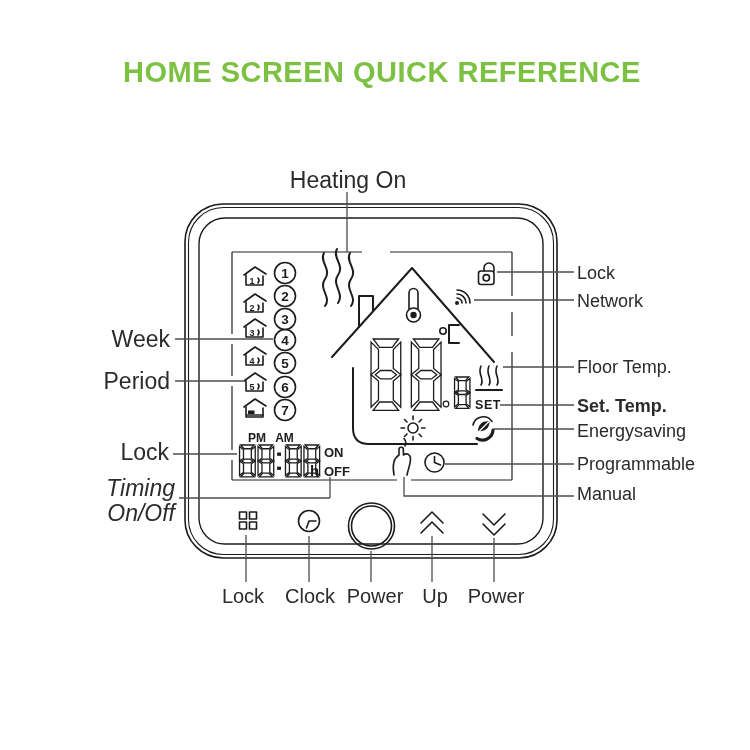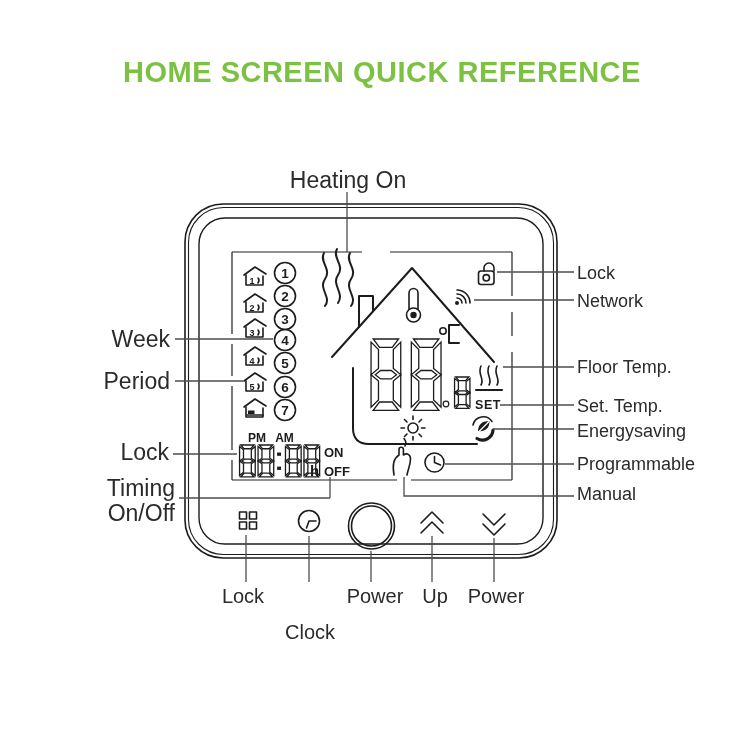--- a/index.html
+++ b/index.html
@@ -268,32 +268,32 @@
       <path class="ptr" d="M425,536 V582"></path>
       <path class="ptr" d="M487,538 V582"></path>
     </g>
   </svg>
 
   <div class="lbl c" style="left:341px;top:169px;">Heating On</div>
 
   <div class="lbl ra" style="right:587px;top:328px;margin-left:28px;">Week</div>
   <div class="lbl ra" style="right:587px;top:370px;">Period</div>
   <div class="lbl ra" style="right:588px;top:441px;">Lock</div>
-  <div class="lbl ra" style="right:582px;top:477px;">
+  <div class="lbl ra" style="right:582px;top:477px;font-style:italic;">
     <span style="display:block;">Timing</span>
     <span style="display:block;margin-top:3px;">On/Off</span>
   </div>
 
   <div class="lbl r" style="left:570px;top:262px;">Lock</div>
   <div class="lbl r" style="left:570px;top:290px;">Network</div>
   <div class="lbl r" style="left:570px;top:356px;">Floor Temp.</div>
-  <div class="lbl r" style="left:570px;top:395px;">Set. Temp.</div>
+  <div class="lbl r" style="left:570px;top:395px;font-weight:bold;">Set. Temp.</div>
   <div class="lbl r" style="left:570px;top:453px;">Programmable</div>
   <div class="lbl r" style="left:570px;top:420px;">Energysaving</div>
   <div class="lbl r" style="left:570px;top:483px;">Manual</div>
 
   <div class="lbl b" style="left:236px;top:585px;">Lock</div>
-  <div class="lbl b" style="left:303px;top:585px;margin-top:36px;">Clock</div>
+  <div class="lbl b" style="left:303px;top:585px;">Clock</div>
   <div class="lbl b" style="left:368px;top:585px;">Power</div>
   <div class="lbl b" style="left:428px;top:585px;">Up</div>
   <div class="lbl b" style="left:489px;top:585px;">Power</div>
 
 </div>
 
 </body></html>

